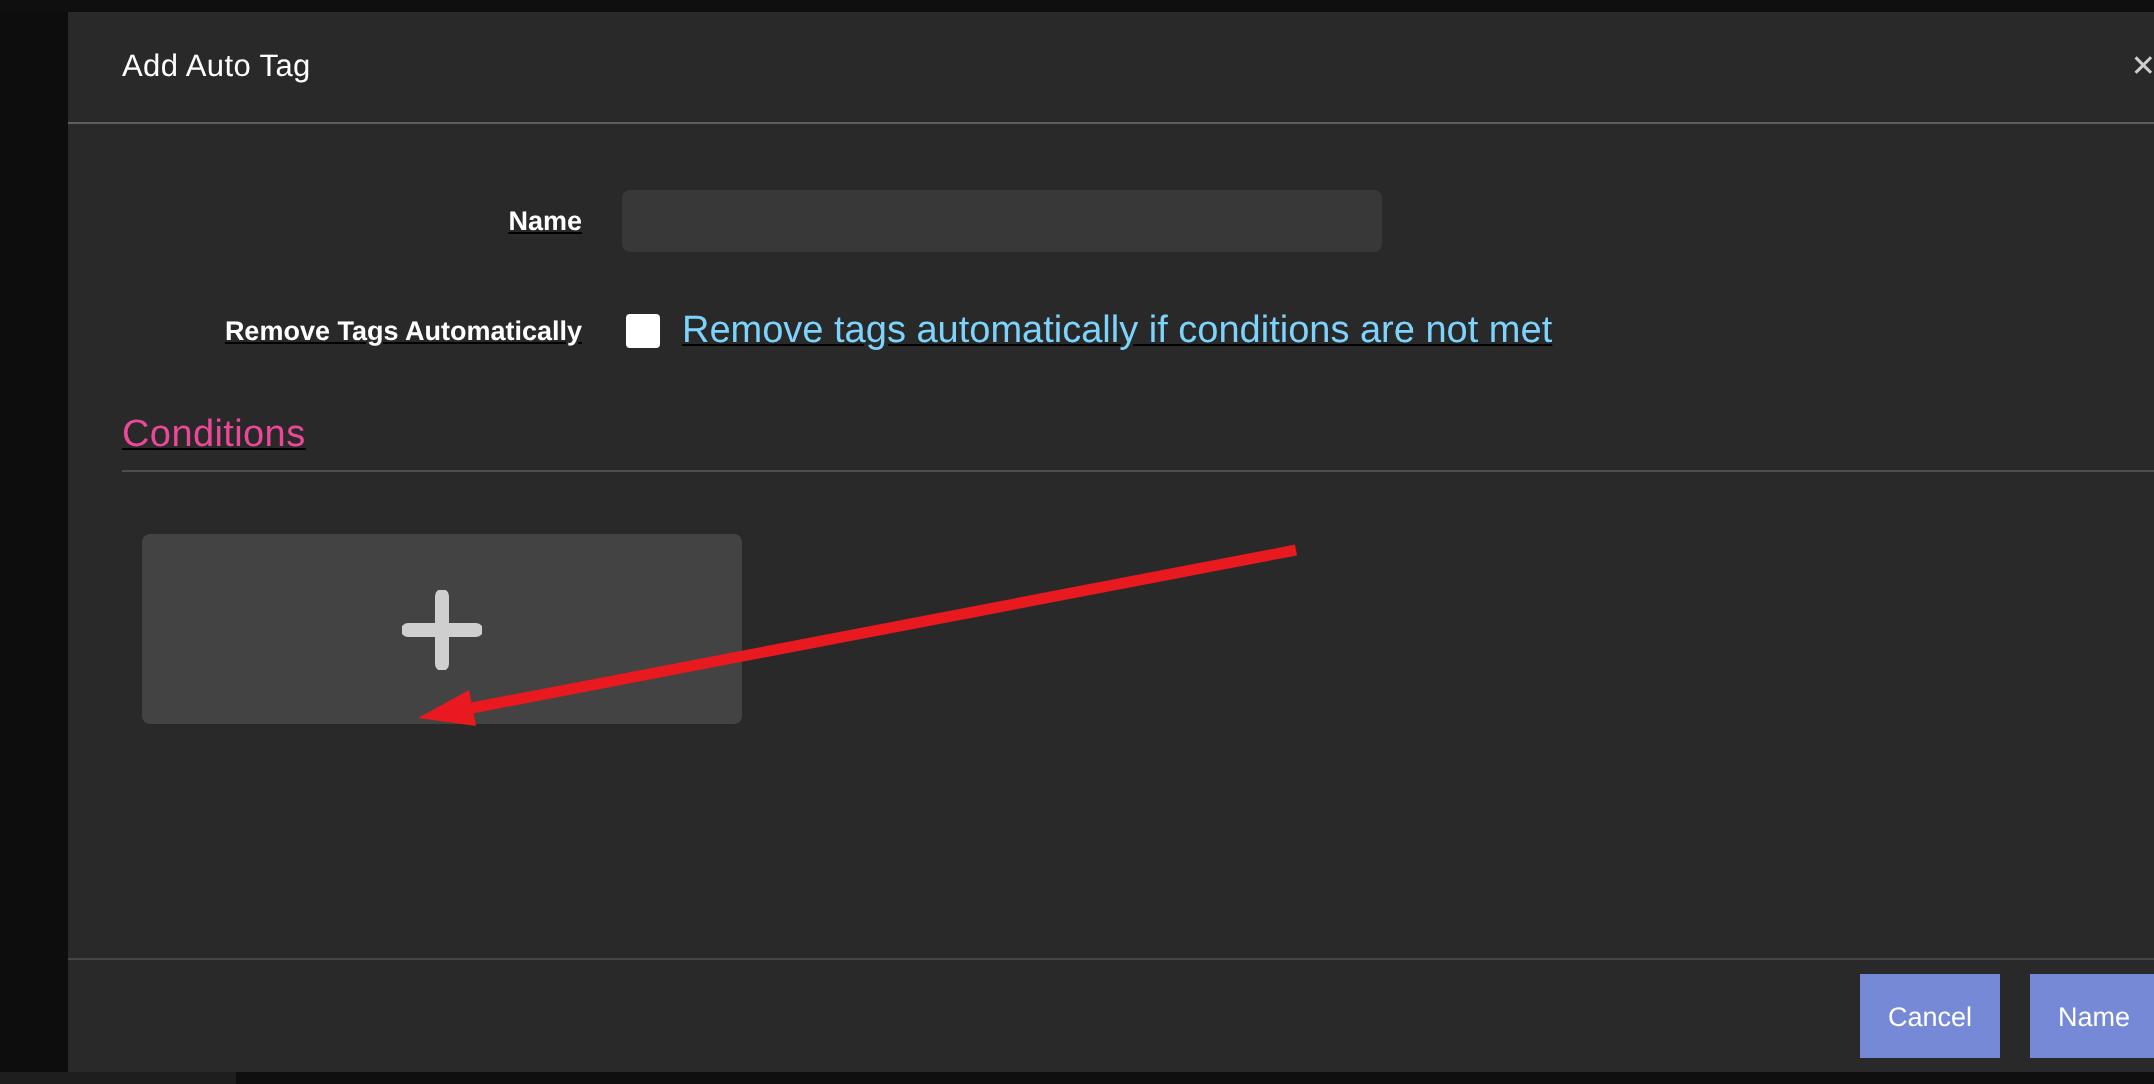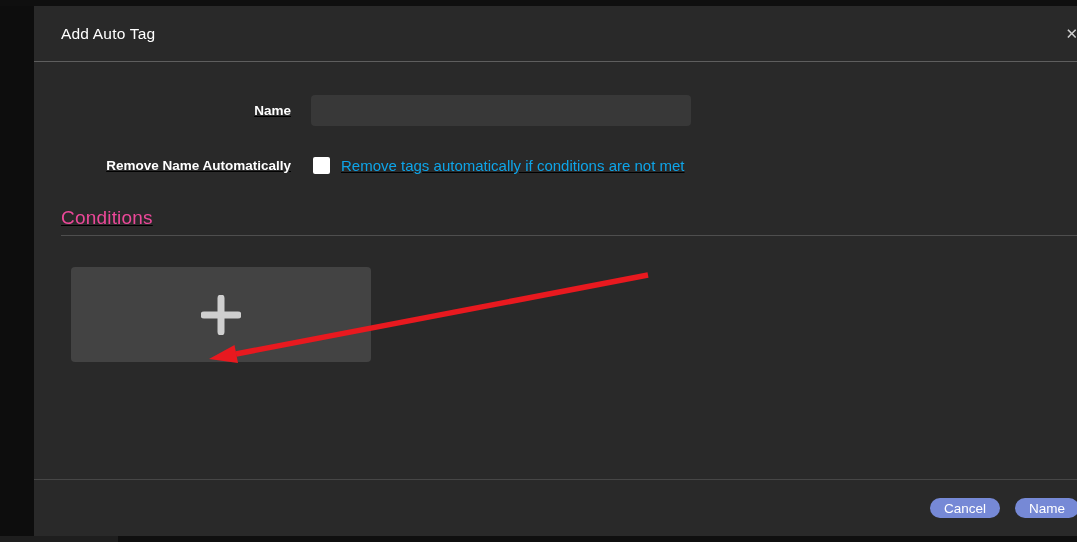--- a/index.html
+++ b/index.html
@@ -77,22 +77,22 @@
   .checkbox {
     width: 17px; height: 17px;
     background: #ffffff;
     border-radius: 2px;
     margin-left: 2px;
     cursor: pointer;
     flex: 0 0 17px;
   }
   .checkbox-caption {
     margin-left: 11px;
-    color: #0ea5e9;
-    font-size: 15px;
+    color: #7dd3fc;
+    font-size: 19px;
   }
   .section-heading {
     margin-top: 26px;
     font-size: 19px;
     font-weight: normal;
     color: #ec4899;
     letter-spacing: 0.2px;
   }
   .section-rule {
     border: none;
@@ -119,23 +119,23 @@
     height: 57px;
     flex: 0 0 auto;
     border-top: 1px solid #464646;
     display: flex;
     align-items: center;
     justify-content: flex-end;
     padding-right: 32px;
     gap: 15px;
   }
   .btn {
-    height: 20px;
-    border: none;
-    border-radius: 12px;
+    height: 42px;
+    border: none;
+    border-radius: 0;
     color: #ffffff;
     font-size: 13.5px;
     padding: 0 14px;
     cursor: pointer;
     background: #7689d6;
   }
   .bottom-bar {
     height: 6px; width: 100%;
     background: #0f0f0f;
     display: flex;
@@ -167,21 +167,21 @@
   <div class="modal-body">
 
     <div class="form-row">
       <div class="label-col">Name</div>
       <div class="field-col">
         <input type="text" class="text-input" value="" style="">
       </div>
     </div>
 
     <div class="form-row checkbox-row">
-      <div class="label-col">Remove Name Automatically</div>
+      <div class="label-col">Remove Tags Automatically</div>
       <div class="field-col">
         <span class="checkbox"></span>
         <span class="checkbox-caption">Remove tags automatically if conditions are not met</span>
       </div>
     </div>
 
 
     <h2 class="section-heading">Conditions</h2>
     <hr class="section-rule">
 

